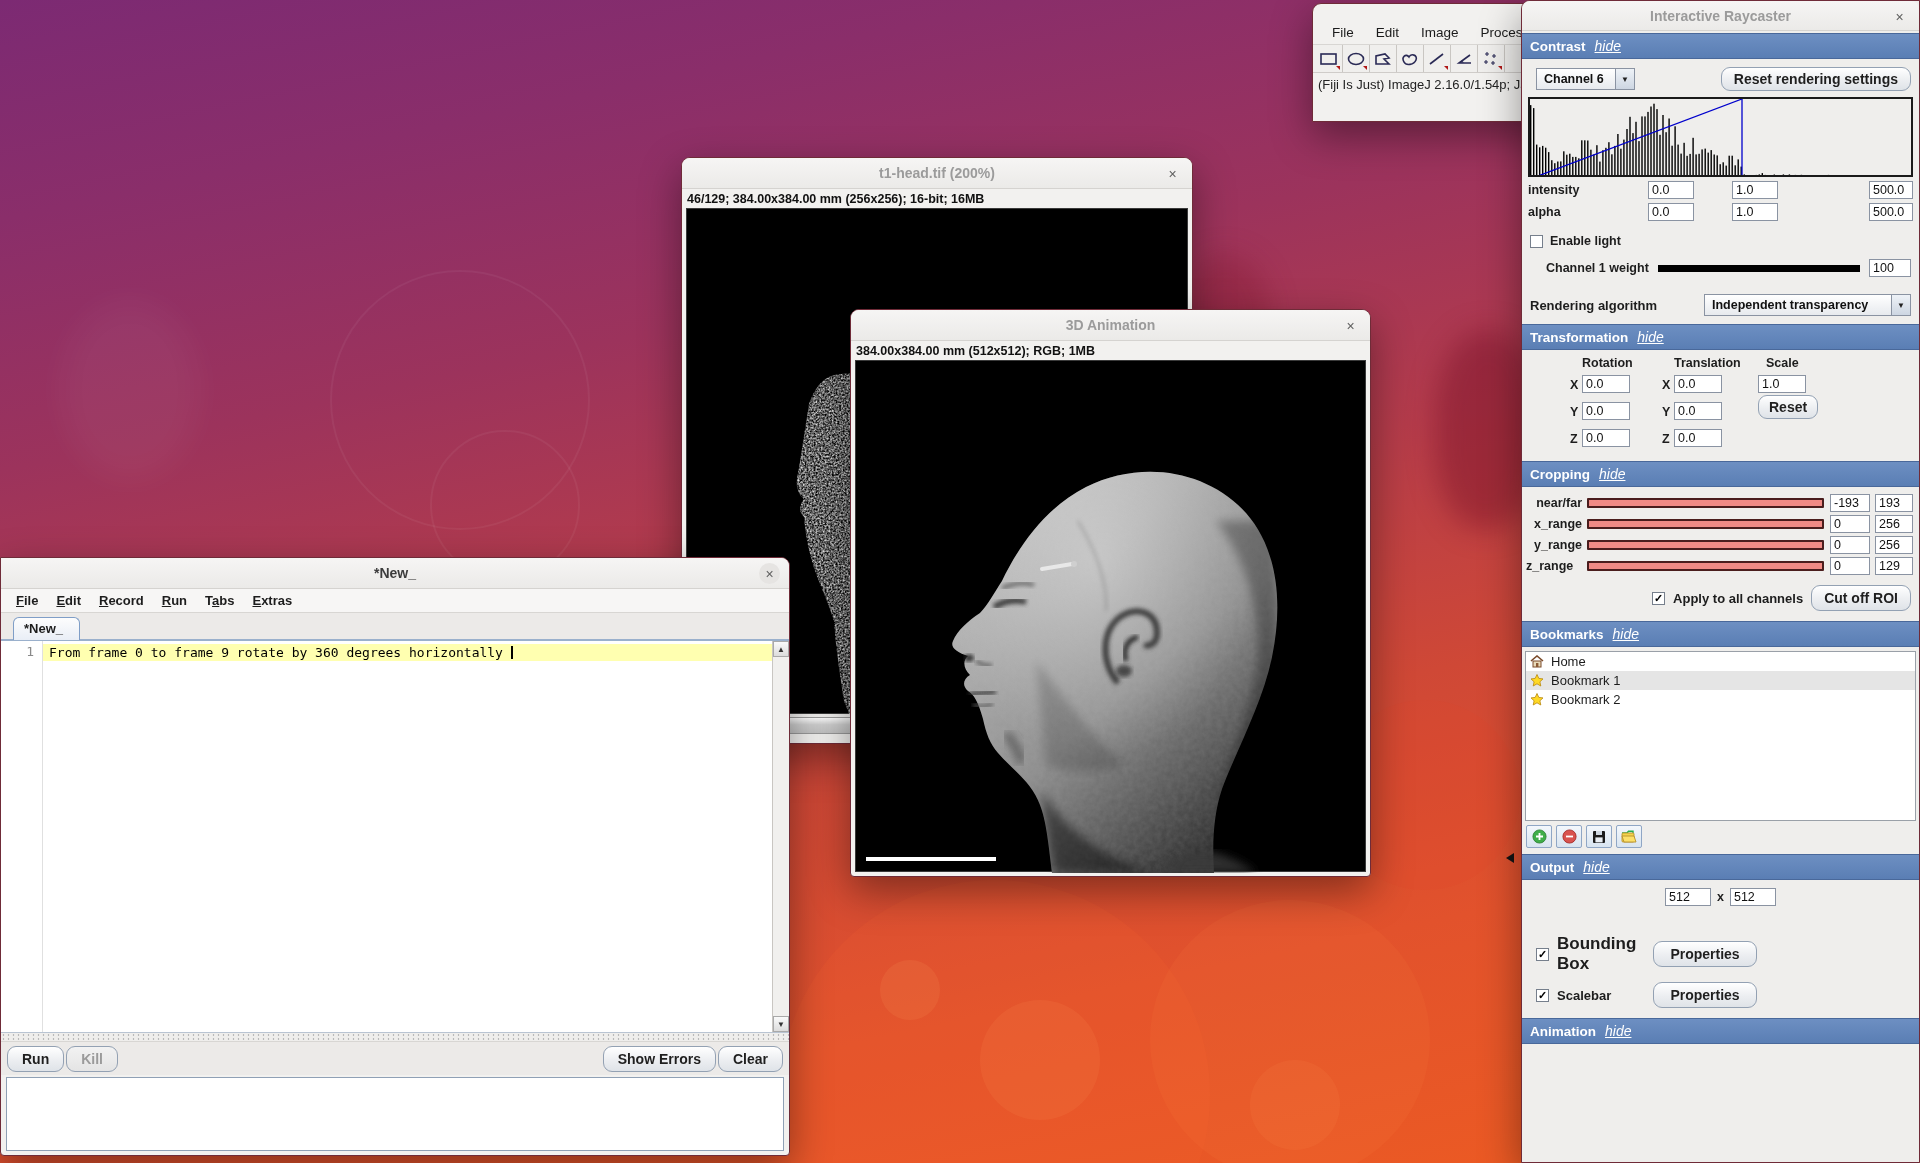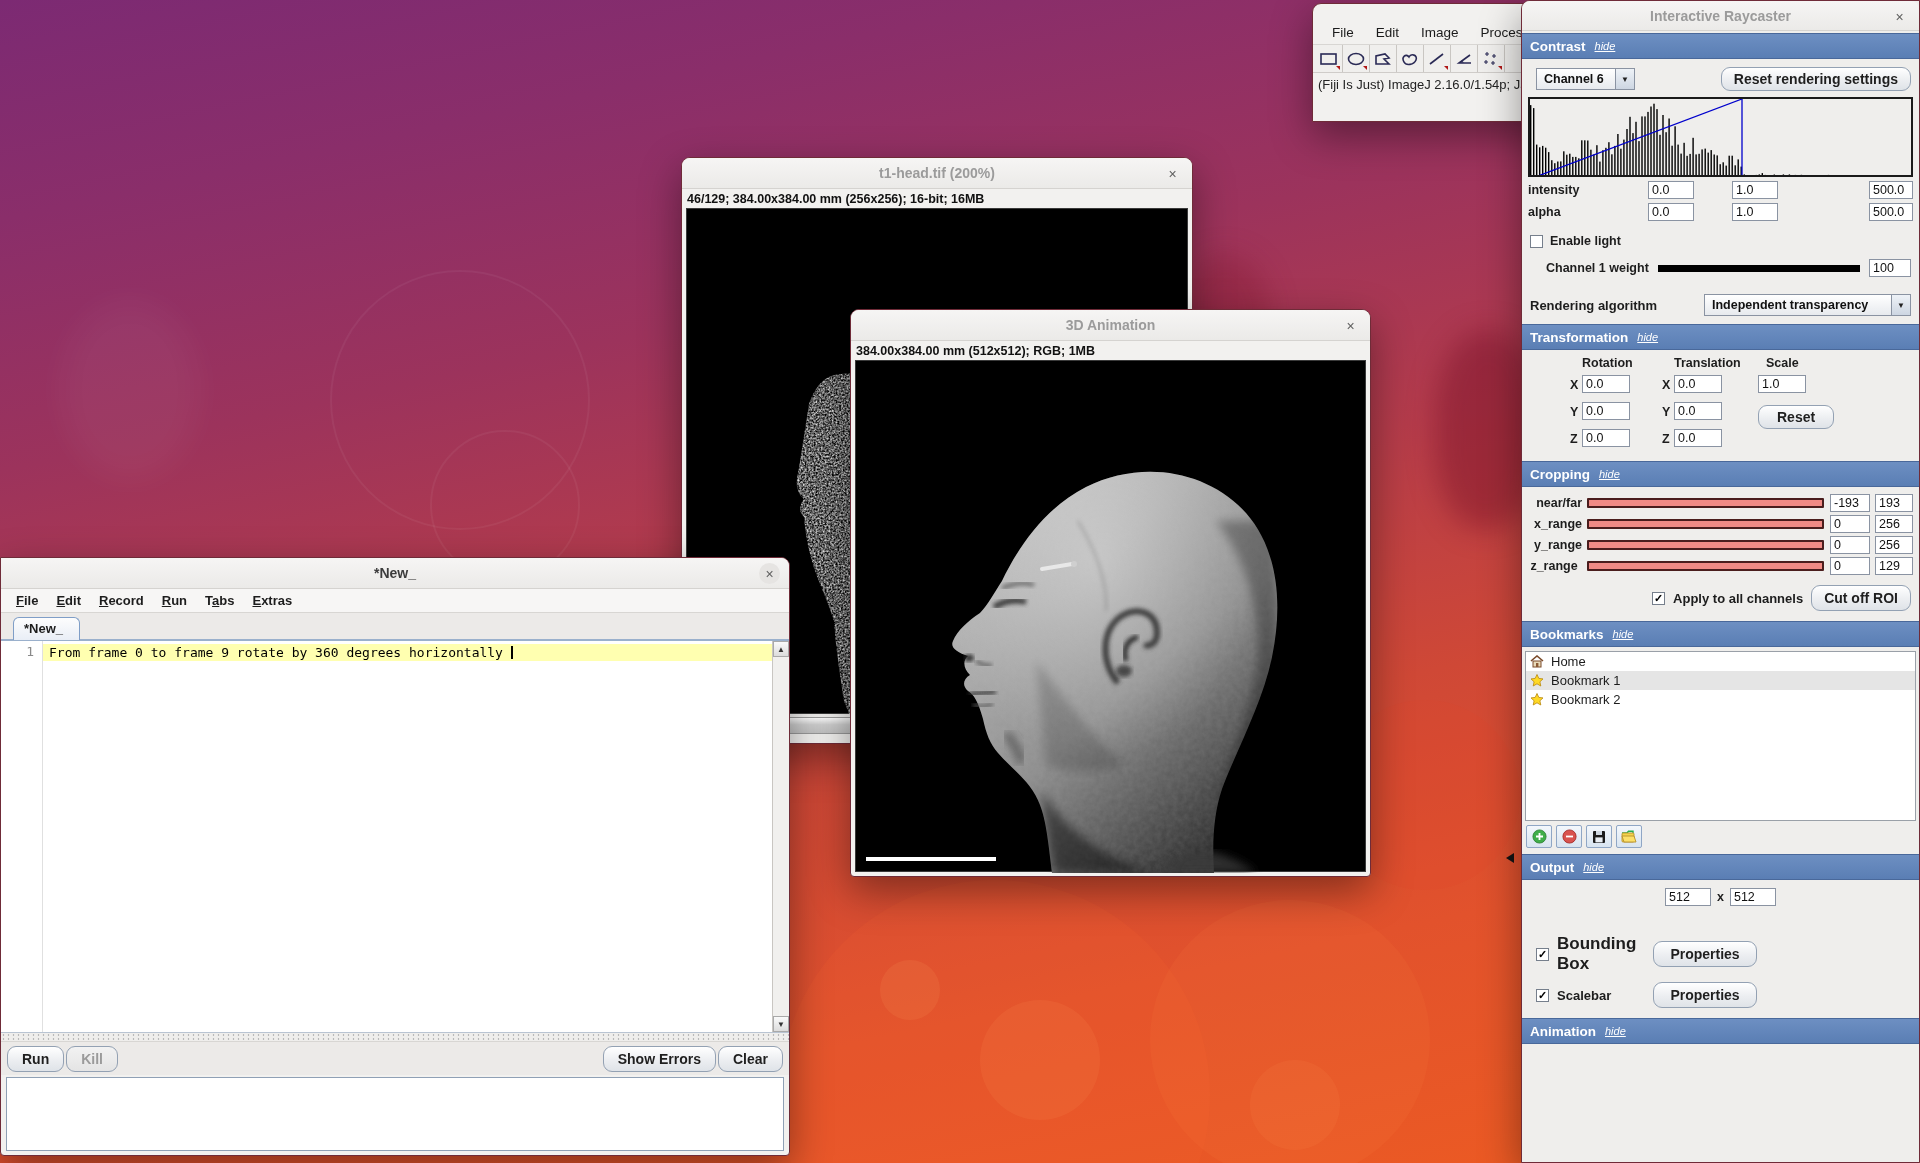--- a/index.html
+++ b/index.html
@@ -83,21 +83,21 @@
   .swbtn.disabled { color:#9a9a9a; cursor:default; background:linear-gradient(#f2f2f2,#e4e4e4); }
   #ed-console { margin:2px 5px 4px 5px; height:74px; background:#fff; border:1px solid #8fa0b5; }
 
   
   #rc-win { left:1521px; top:0px; width:399px; height:1163px; border-radius:9px 0 0 0; z-index:5;
     background:#efeeec; }
   #rc-win .tbar { height:30px; }
   .sechdr { height:26px; background:linear-gradient(#6d8fc2,#5a7eb4); color:#fff;
     display:flex; align-items:center; padding-left:8px; font-size:13.5px; font-weight:bold;
     border-top:1px solid #49689a; border-bottom:1px solid #49689a; }
-  .hide-link { font-size:11px; font-weight:normal; font-style:italic; text-decoration:underline;
+  .hide-link { font-size:14px; font-weight:normal; font-style:italic; text-decoration:underline;
     color:#fff; margin-left:9px; cursor:pointer; }
   .tf { background:#fff; border:1px solid #8a93a2; font-size:12.5px; color:#111;
     padding:0 3px; height:18px; display:flex; align-items:center; font-family:"Liberation Sans", sans-serif; }
   .rc-label { font-size:12.5px; font-weight:bold; color:#1d1d1d; }
   .combo { display:flex; height:22px; cursor:pointer; }
   .combo .val { background:linear-gradient(#ffffff,#e7eaee); border:1px solid #8a93a2;
     font-size:12.5px; font-weight:bold; color:#111; display:flex; align-items:center; padding:0 7px; }
   .combo .arrow { width:19px; background:linear-gradient(#eef2f7,#cdd6e2); border:1px solid #8a93a2;
     border-left:none; display:flex; align-items:center; justify-content:center; font-size:8px; color:#222; }
   .cb { width:13px; height:13px; background:#fff; border:1px solid #767f8c;
@@ -518,21 +518,21 @@
       <span class="tf" style="position:absolute;left:60px;top:54px;width:48px">0.0</span>
 
       <span class="rc-label" style="position:absolute;left:140px;top:3px">X</span>
       <span class="tf" style="position:absolute;left:152px;top:0;width:48px">0.0</span>
       <span class="rc-label" style="position:absolute;left:140px;top:30px">Y</span>
       <span class="tf" style="position:absolute;left:152px;top:27px;width:48px">0.0</span>
       <span class="rc-label" style="position:absolute;left:140px;top:57px">Z</span>
       <span class="tf" style="position:absolute;left:152px;top:54px;width:48px">0.0</span>
 
       <span class="tf" style="position:absolute;left:236px;top:0;width:48px">1.0</span>
-      <button class="swbtn" style="position:absolute;left:236px;top:30px;padding:3px 18px">Reset</button>
+      <button class="swbtn" style="position:absolute;left:236px;top:20px;padding:3px 10px">Reset</button>
     </div>
 
     <div class="sechdr" style="margin-top:8px">
       <span>Cropping</span>
       <span class="hide-link">hide</span>
     </div>
     <div class="crop-row" style="margin-top:6px">
       <span class="rc-label" style="width:56px;text-align:right;margin-right:5px">near/far</span>
       <div class="crop-slider"></div>
       <span class="tf" style="width:40px;margin-right:5px">-193</span>
@@ -544,21 +544,21 @@
       <span class="tf" style="width:40px;margin-right:5px">0</span>
       <span class="tf" style="width:38px">256</span>
     </div>
     <div class="crop-row">
       <span class="rc-label" style="width:56px;text-align:right;margin-right:5px">y_range</span>
       <div class="crop-slider"></div>
       <span class="tf" style="width:40px;margin-right:5px">0</span>
       <span class="tf" style="width:38px">256</span>
     </div>
     <div class="crop-row">
-      <span class="rc-label" style="width:56px;text-align:center;margin-right:5px">z_range</span>
+      <span class="rc-label" style="width:56px;text-align:left;margin-right:5px">z_range</span>
       <div class="crop-slider"></div>
       <span class="tf" style="width:40px;margin-right:5px">0</span>
       <span class="tf" style="width:38px">129</span>
     </div>
     <div style="display:flex;align-items:center;justify-content:flex-end;gap:8px;margin:10px 8px 10px 0">
       <span class="cb">✓</span>
       <span class="rc-label" style="font-size:13px">Apply to all channels</span>
       <button class="swbtn" style="padding:4px 12px">Cut off ROI</button>
     </div>
 

